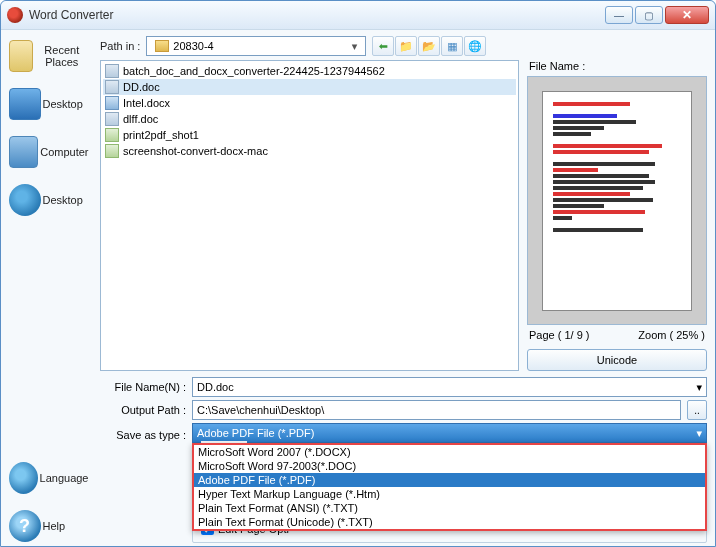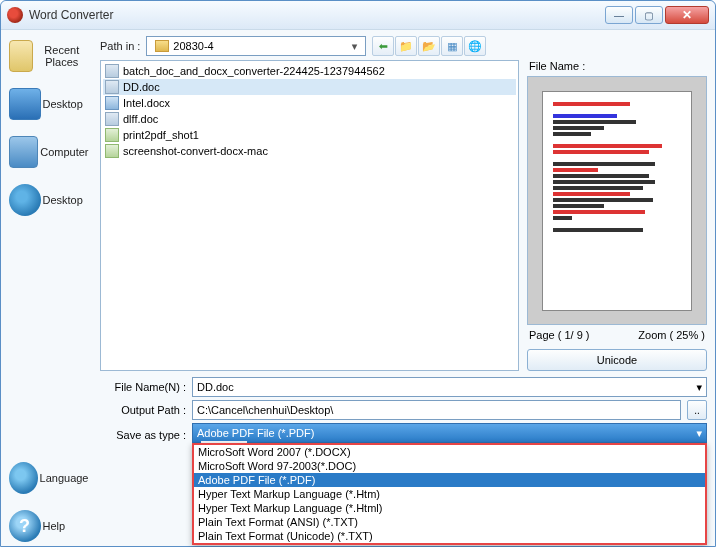--- a/index.html
+++ b/index.html
@@ -205,37 +205,36 @@
         <div class="formrow">
           <div class="flabel">File Name(N) :</div>
           <div class="finput">
               <span>DD.doc</span>
               <span style="margin-left:auto">▾</span>
             </div>
         </div>
         <div class="formrow">
           <div class="flabel">Output Path :</div>
           <div class="finput">
-              <span>C:\Cancel\chenhui\Desktop\</span>
+              <span>C:\Save\chenhui\Desktop\</span>
             </div>
           <button class="sqbtn">..</button>
         </div>
         <div class="formrow" style="align-items:center">
           <div class="flabel" style="padding-top:3px">Save as type :</div>
           <div class="dropdown-wrap">
             <div class="dd-selected">
               <span>Adobe PDF File (*.PDF)</span>
               <span class="dd">▾</span>
             </div>
             <div class="dd-list">
               <div class="dd-item">MicroSoft Word 2007 (*.DOCX)</div>
               <div class="dd-item">MicroSoft Word 97-2003(*.DOC)</div>
               <div class="dd-item hl">Adobe PDF File (*.PDF)</div>
               <div class="dd-item">Hyper Text Markup Language (*.Htm)</div>
-              <div class="dd-item">Hyper Text Markup Language (*.Html)</div>
               <div class="dd-item">Plain Text Format (ANSI) (*.TXT)</div>
               <div class="dd-item">Plain Text Format (Unicode) (*.TXT)</div>
 
             </div>
           </div>
         </div>
 
         <div class="formrow" style="margin-top:2px">
           <div class="flabel"></div>
           <div class="options-group" style="flex:1">

